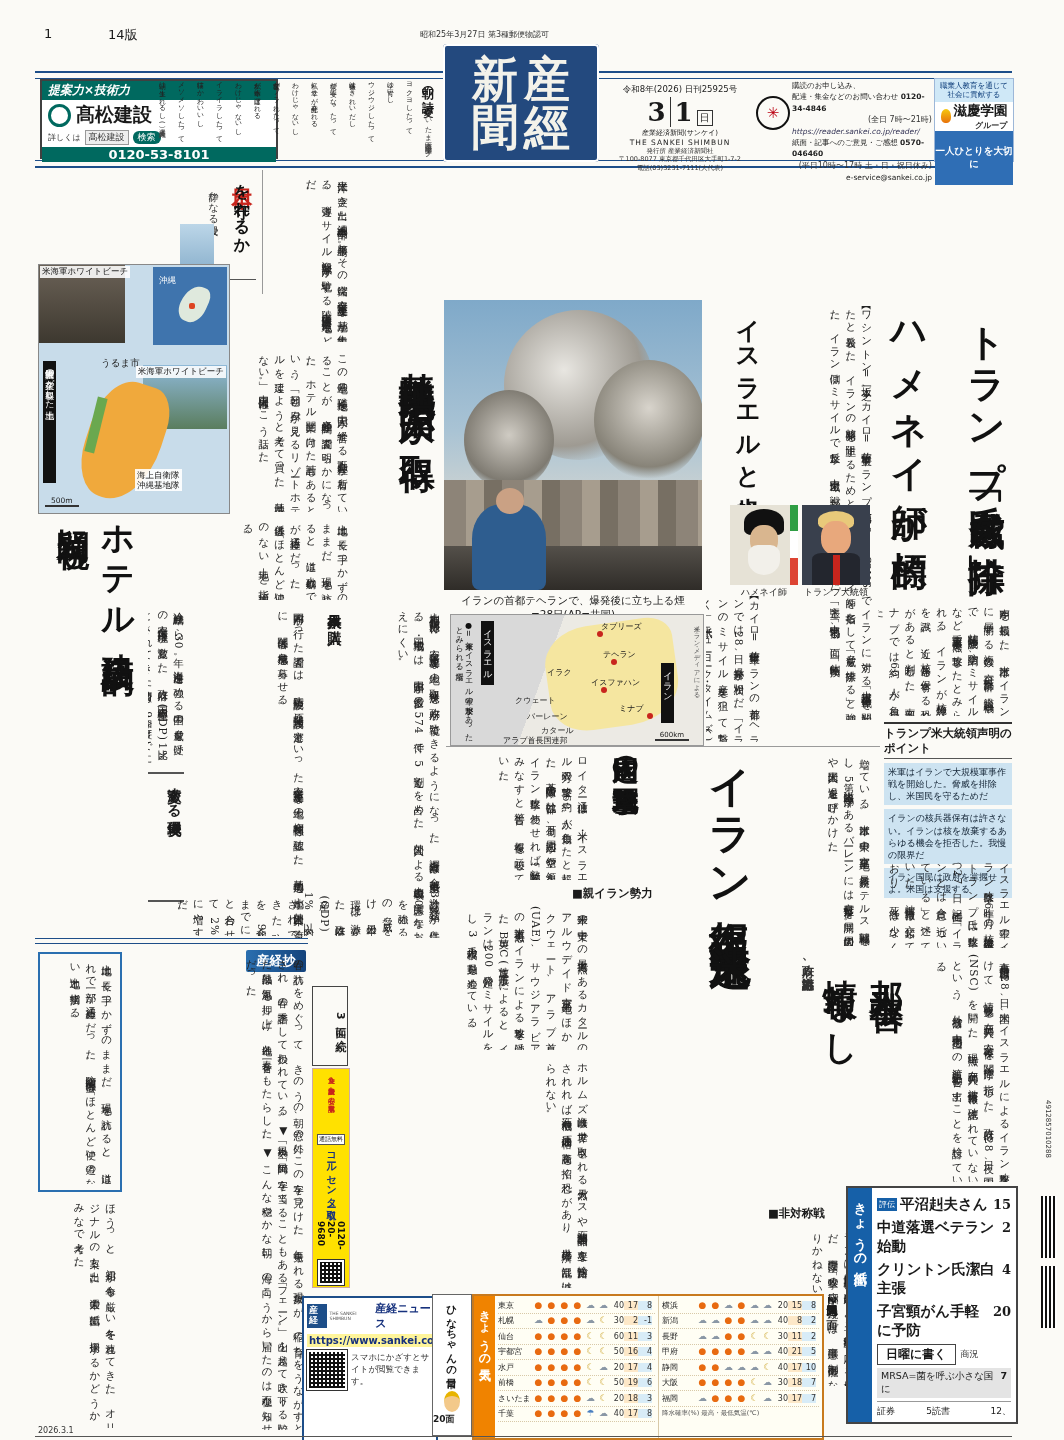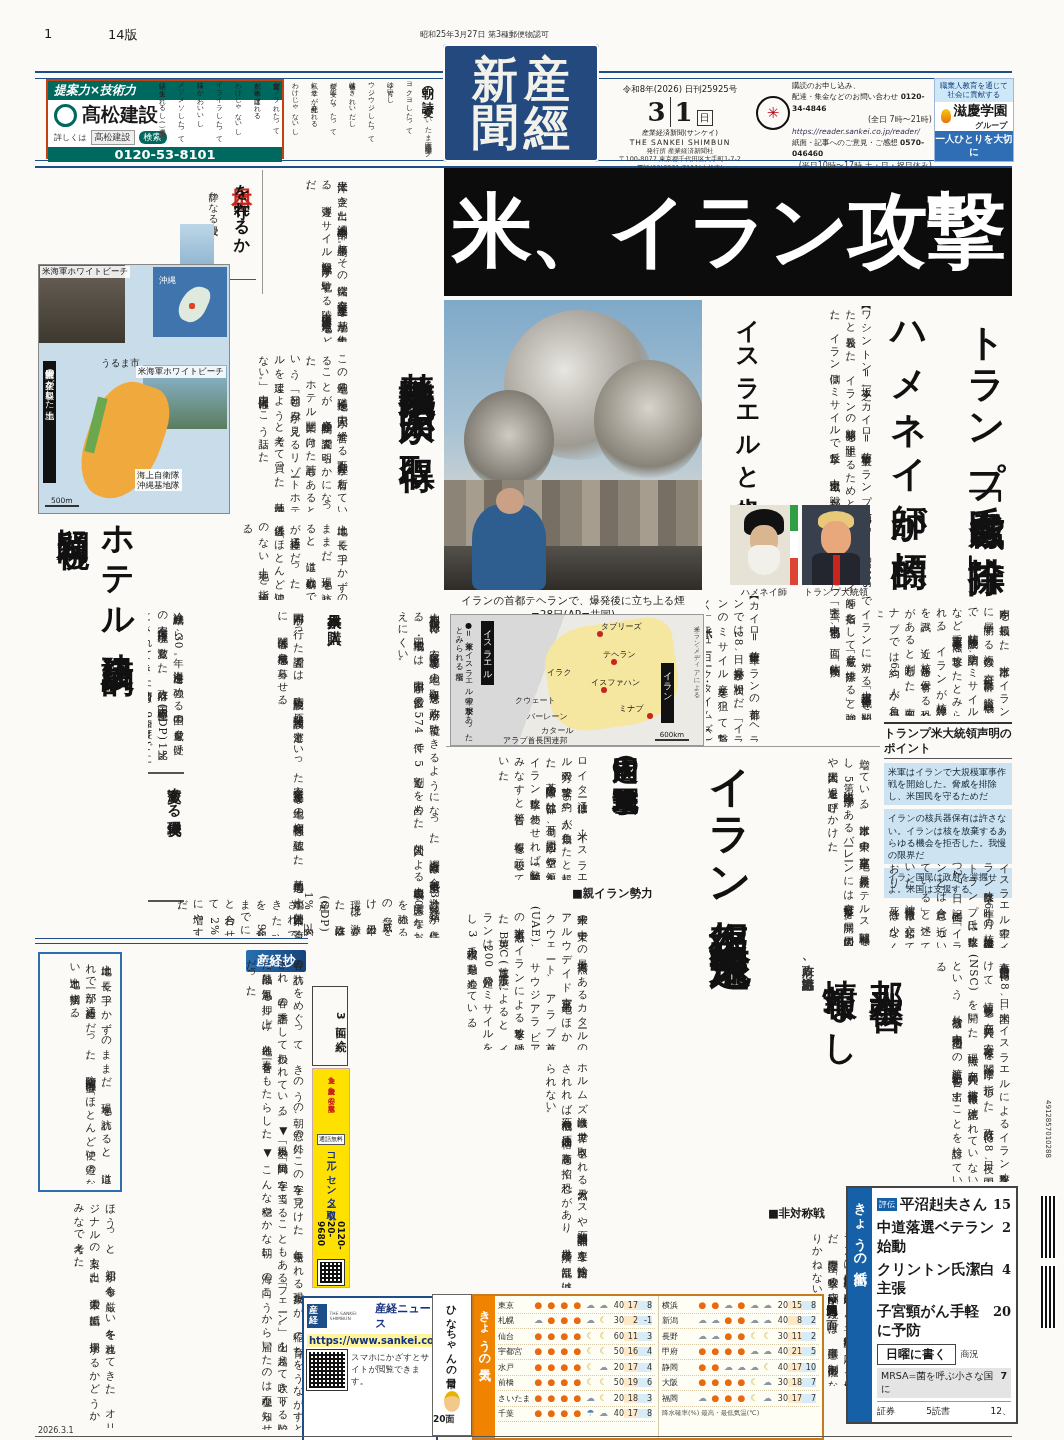--- a/index.html
+++ b/index.html
@@ -11,36 +11,36 @@
   .vb{writing-mode:vertical-rl;font-size:10.5px;line-height:1.5;letter-spacing:1px;color:#222;
       overflow:hidden;text-align:justify;font-family:"DejaVu Serif","Liberation Serif",serif;}
   .serif{font-family:"DejaVu Serif","Liberation Serif",serif;}
   .bold{font-weight:bold;}
   .hl{font-family:"DejaVu Serif","Liberation Serif",serif;font-weight:bold;color:#111;overflow:hidden;}
   .grayline{background:#9a9a9a;}
   .tiny{font-size:8px;color:#333;}
   .cap{font-size:10.5px;color:#222;text-align:center;line-height:1.3;}
   .boxed{border:1px solid #444;}
   
-  .tk{border:2px solid #c2410c;background:#fff;margin-left:6px;}
+  .tk{border:2px solid #404040;background:#fff;}
   .tk .bar{background:#00695f;color:#fff;font-style:italic;font-weight:bold;font-size:12px;padding:1px 6px;}
   .tk .phone{background:#00695f;color:#ffffff;font-weight:bold;font-size:13px;text-align:center;}
   .tk .search{background:#eee;border:1px solid #999;font-size:9px;padding:0 3px;color:#333;}
   .tk .btn{background:#00695f;color:#fff;font-size:9px;border-radius:6px;padding:0 5px;}
   
   .masthead{background:#23497e;border-radius:4px;display:flex;flex-direction:row-reverse;
             align-items:center;justify-content:center;gap:6px;box-shadow:0 0 0 2px #fff inset;}
   .masthead .col{display:flex;flex-direction:column;align-items:center;}
   .masthead span{color:#f3f2ea;font-family:"DejaVu Serif","Liberation Serif",serif;font-weight:bold;
                  font-size:46px;line-height:1.05;transform:scaleY(1.05);}
   
   .jikei{display:flex;flex-direction:column;border:1px solid #9db7d8;}
   .jikei .t{background:#cfe8f7;color:#0d3d7a;font-size:7.5px;text-align:center;line-height:1.25;padding:2px 0;}
   .jikei .m{background:#fff;flex:1;display:flex;align-items:center;justify-content:center;gap:3px;}
-  .jikei .b{background:#2f6eb5;color:#fff;font-size:9.5px;font-weight:bold;text-align:center;padding:2px 0;}
+  .jikei .b{background:#2f6eb5;color:#fff;font-size:9.5px;font-weight:bold;text-align:center;padding:14px 0;}
   
   .banner{background:#0c0c0c;color:#fff;display:flex;align-items:center;justify-content:center;
           font-weight:bold;font-size:80px;letter-spacing:-2px;font-family:"DejaVu Sans","Liberation Sans",sans-serif;}
   
   .points-title{font-size:11.5px;font-weight:bold;border-bottom:1px solid #555;padding-bottom:2px;}
   .point{background:#cde3f1;font-size:9px;line-height:1.35;padding:3px 4px;margin-top:4px;color:#123;}
   
   .shimen{border:2px solid #444;background:#fff;display:flex;}
   .shimen-label{background:#1660a8;color:#fff;font-size:13px;font-weight:bold;padding:6px 3px;letter-spacing:2px;}
   .sh-row{display:flex;align-items:baseline;font-family:"DejaVu Serif","Liberation Serif",serif;
@@ -180,21 +180,21 @@
   </div>
   <div class="ab bold" style="left:206px;top:296px;font-size:13px;">▶2</div>
 
   <div class="ab vb" style="left:266px;top:172px;width:84px;height:170px;">太平洋に突き出た沖縄本島中部の与勝半島。その突端に安全保障上重要な基地が集中する。弾道ミサイル迎撃部隊が駐屯する陸上自衛隊勝連分屯地などだ。</div>
 
   <div class="ab v hl" style="left:354px;top:174px;width:88px;height:428px;font-size:36px;letter-spacing:3px;text-align:center;">基地隣接地 中国人が取得</div>
 
   <div class="ab" style="left:38px;top:264px;width:190px;height:248px;background:#c8dcea;border:1px solid #888;overflow:hidden;">
     <div style="position:absolute;left:0;top:0;width:86px;height:78px;background:linear-gradient(#6b6257,#3d382f);"></div>
     <div class="photo-label" style="left:1px;top:1px;">米海軍ホワイトビーチ</div>
-    <div style="position:absolute;right:2px;top:2px;width:74px;height:70px;background:#3f74ad;">
+    <div style="position:absolute;right:2px;top:2px;width:74px;height:78px;background:#3f74ad;">
       <span style="position:absolute;left:6px;top:8px;color:#fff;font-size:8.5px;">沖縄</span>
       <span style="position:absolute;left:28px;top:18px;width:26px;height:38px;background:#dfe9dd;border-radius:60% 30% 50% 40%;transform:rotate(24deg);display:block;"></span>
       <span style="position:absolute;left:36px;top:36px;width:6px;height:6px;background:#d42;border-radius:2px;display:block;"></span>
     </div>
     <div style="position:absolute;left:62px;top:92px;font-size:9.5px;color:#222;">うるま市</div>
     <div style="position:absolute;right:2px;top:100px;width:84px;height:64px;background:linear-gradient(#8fb9d8,#5a7d5e);"></div>
     <div class="photo-label" style="right:3px;top:101px;">米海軍ホワイトビーチ</div>
     <div style="position:absolute;left:48px;top:116px;width:74px;height:120px;background:#f0a93c;border-radius:45% 30% 55% 40%;transform:rotate(18deg);"></div>
     <div style="position:absolute;left:52px;top:132px;width:10px;height:56px;background:#6aa84f;transform:rotate(14deg);"></div>
     <div class="blk-label v" style="position:absolute;left:4px;top:96px;height:118px;">中国人経営の企業が取得した土地</div>
@@ -219,21 +219,20 @@
   <div class="ab" style="left:35px;top:938px;width:273px;height:4px;border-top:1px solid #1d4e89;border-bottom:1px solid #1d4e89;"></div>
 
   <div class="ab" style="left:246px;top:950px;width:60px;height:22px;background:linear-gradient(90deg,#2a6fb0,#14437c);color:#fff;font-weight:bold;font-size:13px;text-align:center;line-height:22px;border-radius:2px;">産経抄</div>
   <div class="ab vb" style="left:122px;top:952px;width:184px;height:478px;">春の訪れをめぐって、きのうの朝、窓の外にこの字を見つけた。年中見られる現象だが、稲の育ちをうながすとされ、春の季語として扱われている。▼「風炎」や「風阿」の字を当てることもある「フェーン」。山を越えて吹き下りる乾いた熱風は気温を押し上げ、各地に春一番をもたらした。▼こんな穏やかな朝に、海の向こうから届いたのは不穏な知らせだった。</div>
   <div class="ab" style="left:38px;top:952px;width:80px;height:236px;border:2px solid #2a6fb0;">
     <div class="vb" style="width:72px;height:228px;margin:2px;">土地は長く手つかずのままだ。現地を訪れると、道は土砂崩れで一部が通行止めだった。防衛省関係者は「ほとんど使い道のない土地」と指摘する。</div>
   </div>
   <div class="ab vb" style="left:38px;top:1196px;width:80px;height:232px;">ほうっと、初霜が今年も厳しい冬を連れてきた。オリジナルの案も出た。週末の紙面に、採用するかどうか、みなで考えた。</div>
   <div class="ab tiny" style="left:38px;top:1426px;">2026.3.1</div>
 
-  <div class="ab banner" style="left:444px;top:168px;width:568px;height:128px;">米、イラン攻撃</div>
 
   <div class="ab" style="left:444px;top:300px;width:258px;height:290px;overflow:hidden;background:linear-gradient(#7fa9c9 0%,#a9c3d4 45%,#cfd4d2 70%,#9a9186 100%);">
     <div style="position:absolute;left:60px;top:10px;width:150px;height:150px;background:radial-gradient(circle at 40% 40%,#e8e6e1,#9e9a92 60%,transparent 75%);border-radius:50%;"></div>
     <div style="position:absolute;left:150px;top:60px;width:110px;height:120px;background:radial-gradient(circle at 50% 40%,#d8d4cc,#878378 65%,transparent 78%);border-radius:50%;"></div>
     <div style="position:absolute;left:20px;top:90px;width:90px;height:100px;background:radial-gradient(circle at 50% 45%,#cfcbc3,#7e7a71 65%,transparent 80%);border-radius:50%;"></div>
     <div style="position:absolute;left:0;bottom:40px;width:100%;height:70px;background:repeating-linear-gradient(90deg,#8d8478 0 22px,#a79d8e 22px 40px,#776f63 40px 58px);"></div>
     <div style="position:absolute;left:0;bottom:0;width:100%;height:44px;background:linear-gradient(#54504a,#2f2c28);"></div>
     <div style="position:absolute;left:28px;bottom:0;width:74px;height:86px;background:#2e5d8f;border-radius:40% 40% 8px 8px;"></div>
     <div style="position:absolute;left:52px;bottom:76px;width:28px;height:26px;background:#caa184;border-radius:50%;"></div>
   </div>

